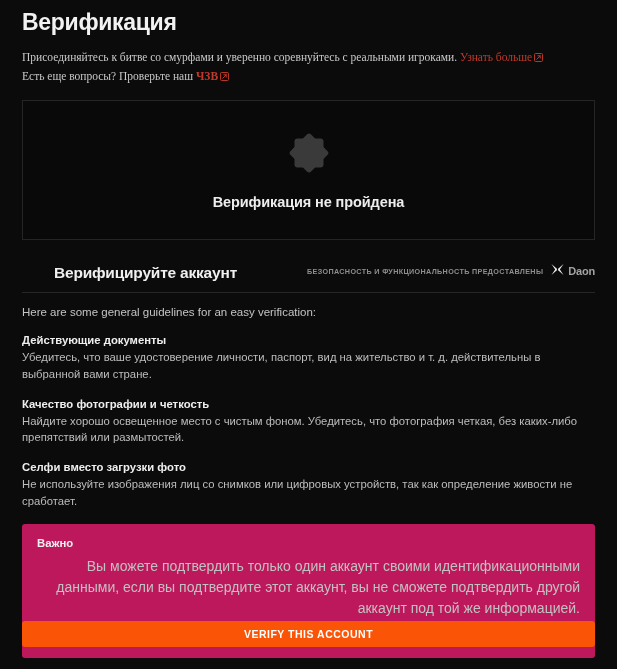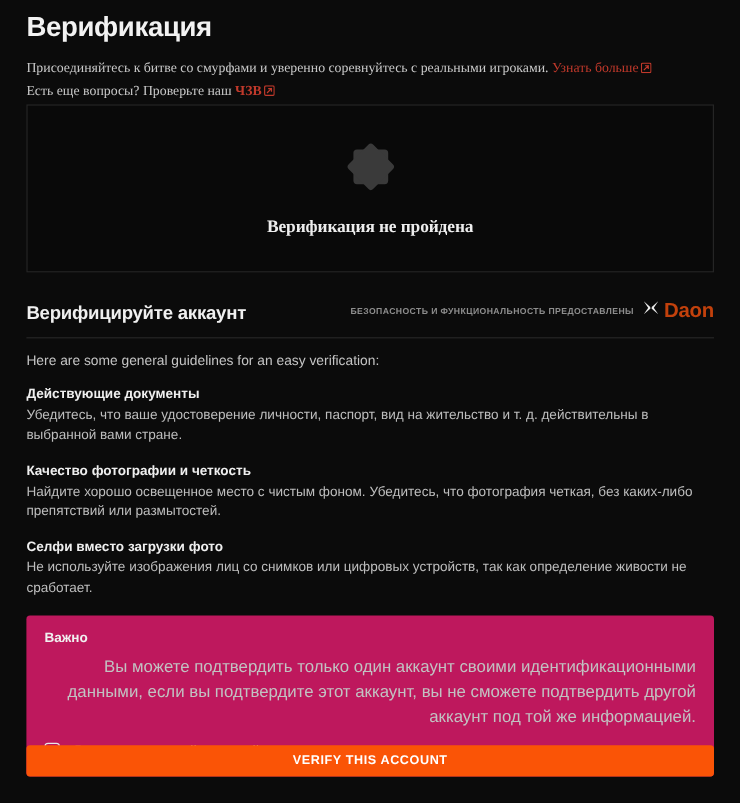--- a/index.html
+++ b/index.html
@@ -46,28 +46,28 @@
   .link-strong { color: #c0392b; font-weight: bold; }
 
   .ext-icon {
     display: inline-block;
     vertical-align: -1px;
     margin-left: 2px;
   }
 
   
   .status-card {
+    margin-top: 13px;
     height: 140px;
     background: #090909;
     border: 1px solid #252525;
     display: flex;
     flex-direction: column;
     align-items: center;
     justify-content: center;
-    font-family: Liberation Serif, serif;
   }
 
   .badge-icon { margin-bottom: 14px; }
 
   .status-text {
     font-size: 14.5px;
     font-weight: bold;
     color: #ededed;
     letter-spacing: -0.1px;
   }
@@ -79,20 +79,21 @@
     justify-content: space-between;
     margin-top: 22px;
     padding-bottom: 10px;
   }
 
   .section-title {
     font-size: 15.5px;
     font-weight: bold;
     color: #f0f0f0;
     letter-spacing: -0.2px;
+    margin-left: 32px;
   }
 
   .provider {
     display: flex;
     align-items: center;
     gap: 7px;
     padding-bottom: 2px;
   }
 
   .provider-label {
@@ -103,22 +104,22 @@
     text-transform: uppercase;
   }
 
   .provider-logo {
     display: flex;
     align-items: center;
     gap: 3px;
   }
 
   .provider-name {
-    font-size: 17px;
-    color: #c2410c;
+    font-size: 11px;
+    color: #a3a3a3;
     font-weight: bold;
     letter-spacing: -0.2px;
   }
 
   
   .divider {
     height: 1px;
     background: #262626;
     margin-bottom: 13px;
   }

